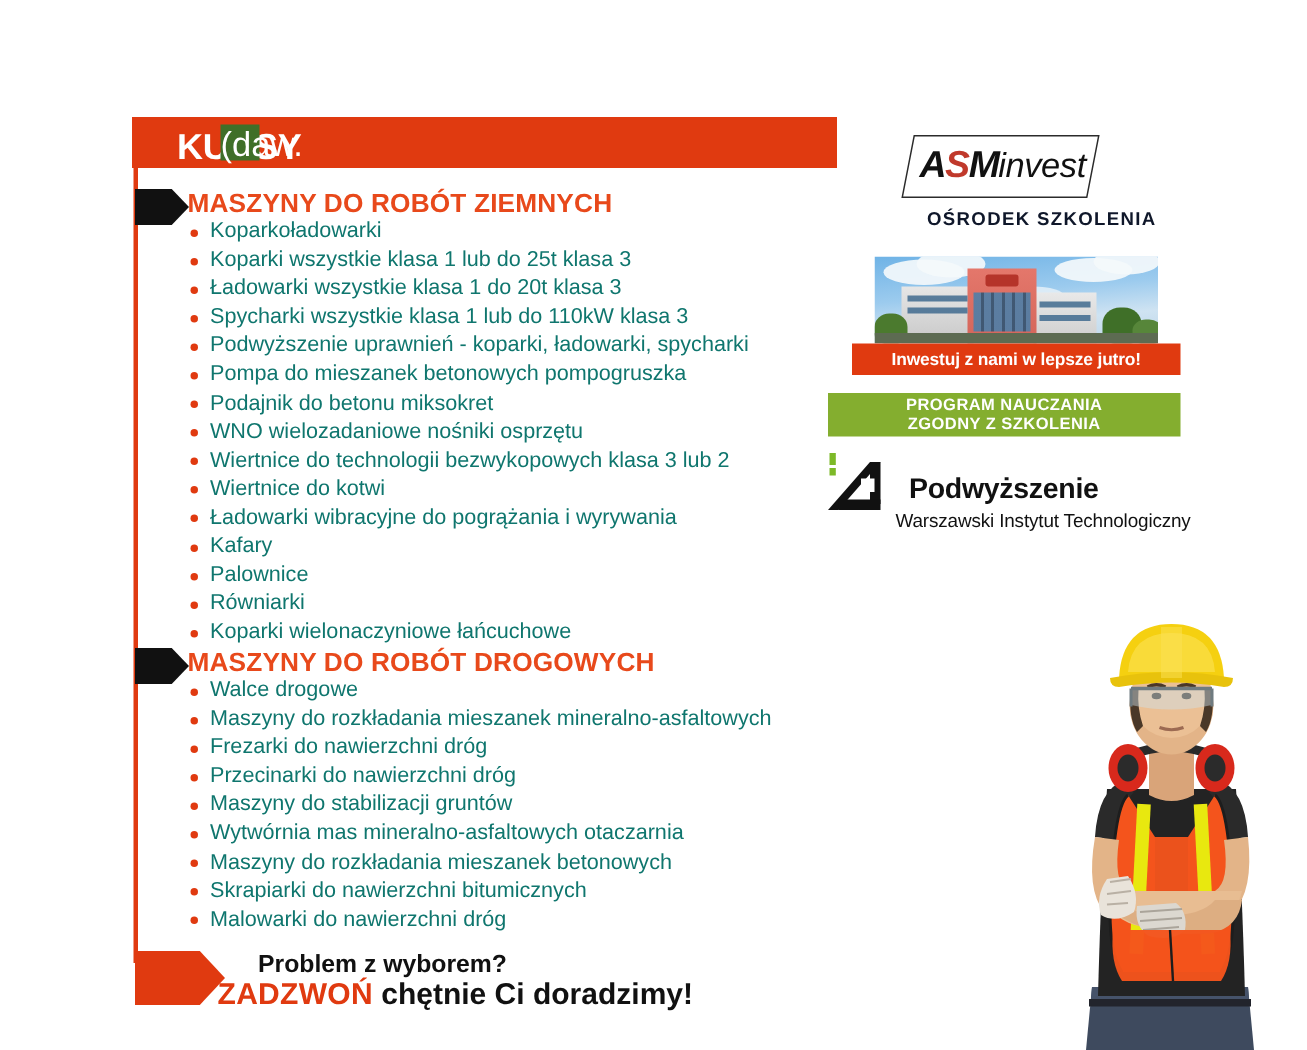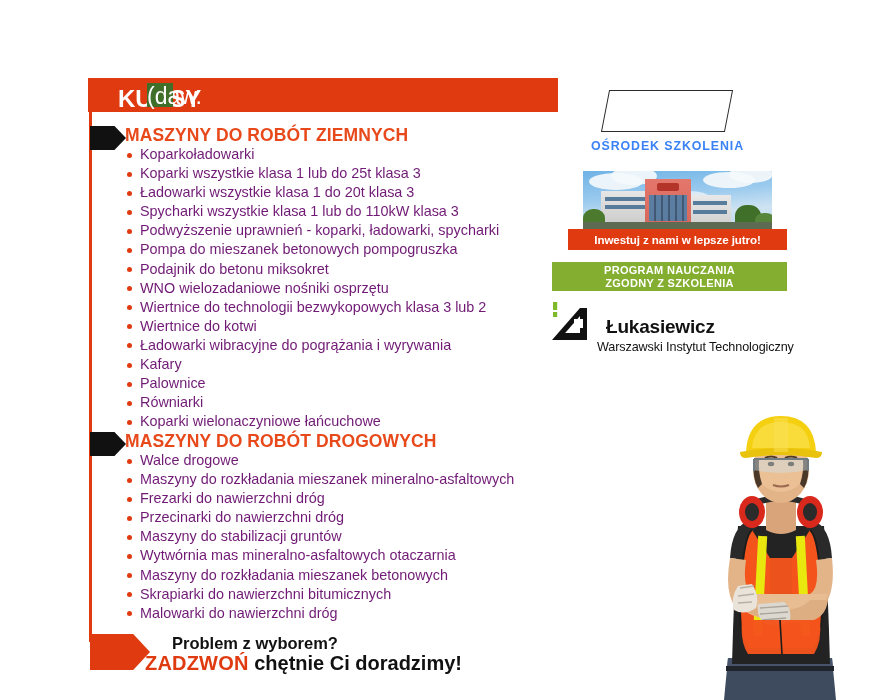--- a/index.html
+++ b/index.html
@@ -54,21 +54,21 @@
     letter-spacing:0.1px;white-space:nowrap;
   }
   #head-earth{top:125px;}
   #head-road{top:431px;}
 
   .list{position:absolute;left:125px;margin:0;padding:0;list-style:none;}
   #list-earth{top:145px;}
   #list-road{top:451px;}
   .list li{
     position:relative;
-    font-size:14.4px;color:#701a75;
+    font-size:14.4px;color:#0f766e;
     line-height:19.1px;
     padding-left:15px;
     white-space:nowrap;
   }
   .list li::before{
     content:"";
     position:absolute;left:2px;top:7.5px;
     width:5px;height:5px;border-radius:50%;
     background:#E03A10;
   }
@@ -90,22 +90,22 @@
     position:absolute;left:8px;top:6px;
     font-size:25px;line-height:28px;font-weight:bold;font-style:italic;
     letter-spacing:-1px;white-space:nowrap;
   }
   .asm-text .a{color:#111;}
   .asm-text .s{color:#C0392B;}
   .asm-text .m{color:#111;}
   .asm-text .inv{color:#111;font-weight:normal;font-style:italic;font-size:23px;letter-spacing:-0.3px;}
   .asm-sub{
     position:absolute;left:591px;top:139px;width:180px;
-    text-align:left;
-    font-size:12.4px;font-weight:bold;color:#3b82f6;letter-spacing:0.9px;
+    text-align:right;
+    font-size:12.4px;font-weight:bold;color:#0f172a;letter-spacing:0.9px;
   }
 
   
   .photo{
     position:absolute;left:583px;top:171px;width:189px;height:58px;
     overflow:hidden;
   }
   .sky{position:absolute;inset:0;background:linear-gradient(175deg,#6fb3e6 0%,#9ccbee 42%,#cfe3f2 70%,#bcd6e8 100%);}
   .cloud{position:absolute;background:#f4f8fb;border-radius:50%;opacity:.92;}
   .c1{left:6px;top:2px;width:54px;height:17px;}
@@ -219,20 +219,23 @@
   <div class="cta">
     <div class="l1">Problem z wyborem?</div>
     <div class="l2">
       <span class="red">ZADZWOŃ</span>
       <span class="blk">chętnie Ci doradzimy!</span>
     </div>
   </div>
 
   <div class="asm-wrap">
     <div class="asm-box"></div>
+    <div class="asm-text">
+      <span class="a">A</span><span class="s">S</span><span class="m">M</span><span class="inv">invest</span>
+    </div>
   </div>
   <div class="asm-sub">OŚRODEK  SZKOLENIA</div>
 
   <div class="photo">
     <div class="sky"></div>
     <div class="cloud c1"></div>
     <div class="cloud c2"></div>
     <div class="cloud c3"></div>
     <div class="cloud c4"></div>
     <div class="cloud c5"></div>
@@ -262,21 +265,21 @@
 
   <div class="luk">
     <svg class="luk-mark" viewBox="0 0 48 46">
       <rect x="3" y="0" width="4.2" height="8" fill="#7DB928"></rect>
       <rect x="3" y="10" width="4.2" height="5" fill="#7DB928"></rect>
       <path d="M30 6 L37 6 L9 38 L2 38 Z" fill="#111"></path>
       <path d="M30 6 L37 6 L37 34 L30 34 Z" fill="#111"></path>
       <path d="M9 31 L37 31 L37 38 L9 38 Z" fill="#111"></path>
       <rect x="24" y="17" width="9" height="9" fill="#ffffff"></rect>
     </svg>
-    <div class="luk-name">Łukasiewicz</div>
+    <div class="luk-name">Podwyższenie</div>
     <div class="luk-sub">Warszawski Instytut Technologiczny</div>
   </div>
 
   <svg class="worker" viewBox="0 0 181 292">
 
     <path d="M38 250 L142 250 L146 292 L34 292 Z" fill="#3e4a5e"></path>
     <path d="M38 250 L142 250 L143 262 L37 262 Z" fill="#46536a"></path>
     <rect x="36" y="258" width="108" height="5" fill="#22242c"></rect>
 
     <path d="M48 118 Q44 180 42 256 L140 256 Q138 180 134 118 Z" fill="#232323"></path>

